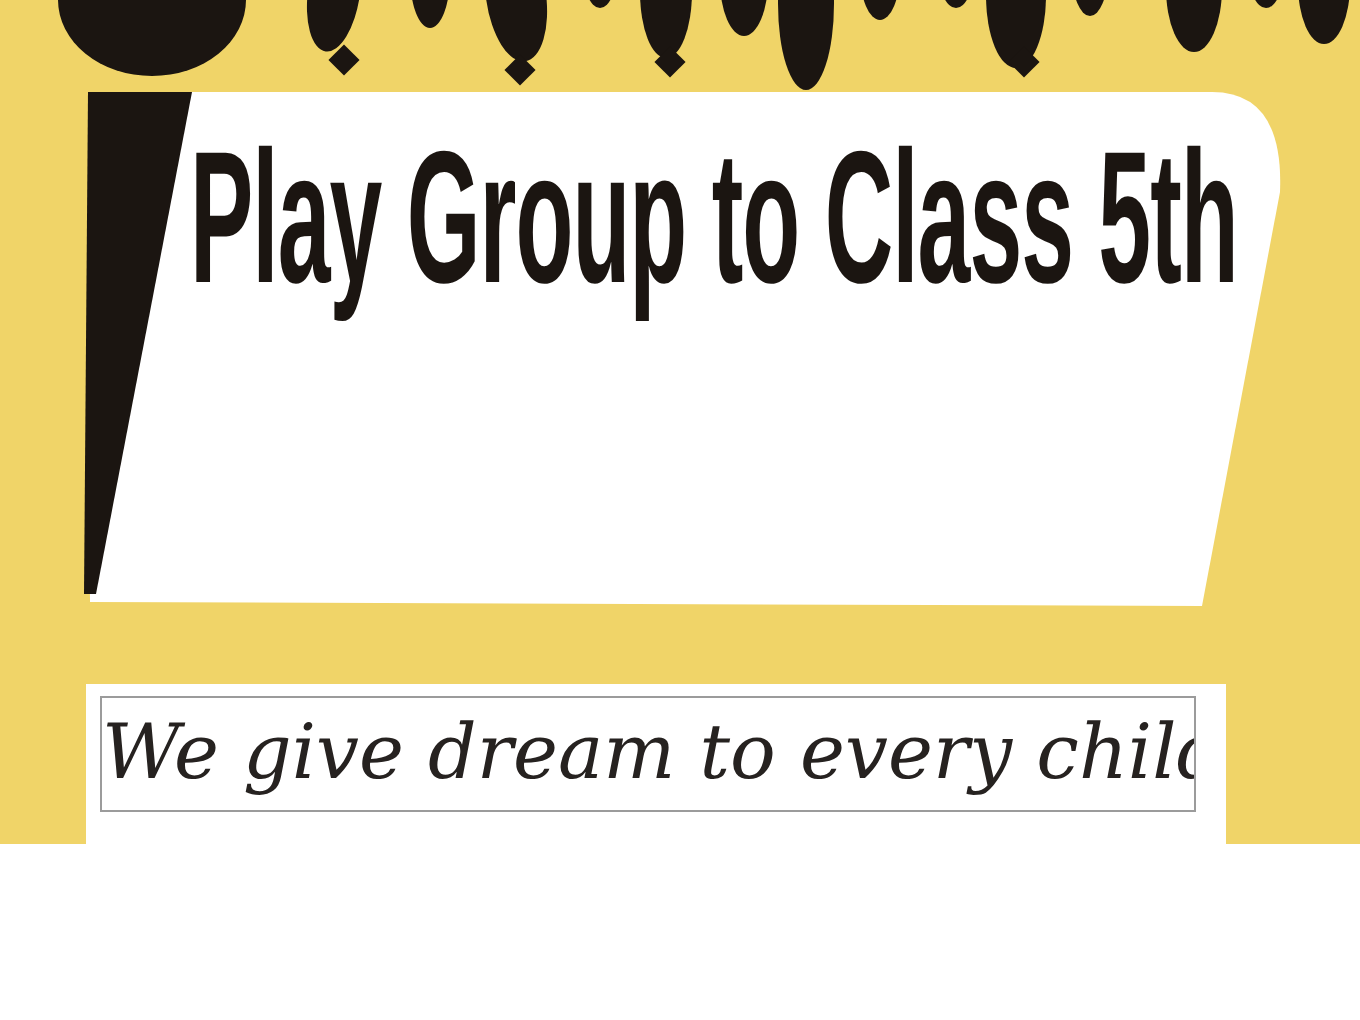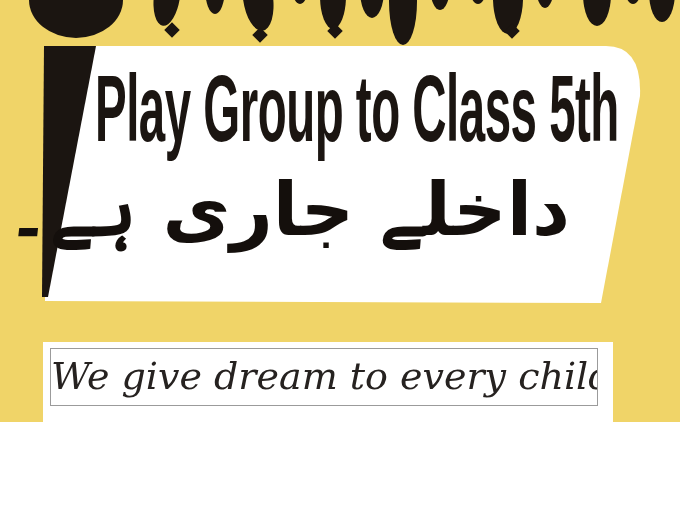--- a/index.html
+++ b/index.html
@@ -116,21 +116,20 @@
       <path d="M44,46 L96,46 L48,297 L42,297 Z" fill="#1B1511"></path>
     </g>
 
     <g>
       <polygon points="197,414 452,416 560,440 314,437" fill="#1E1B19"></polygon>
     </g>
   </svg>
 
   <div class="headline">Play Group to Class 5th</div>
 
-  <div class="urdu-line">داخلے جاری ہے۔</div>
 
   <div class="bottom-panel">
     <div class="tag-box tag-box-1">
       <div class="tag-text tag-text-1">We give dream to every child</div>
     </div>
     <div class="tag-box tag-box-2">
       <div class="tag-text tag-text-2">A value  based  islamic school</div>
     </div>
   </div>
 

